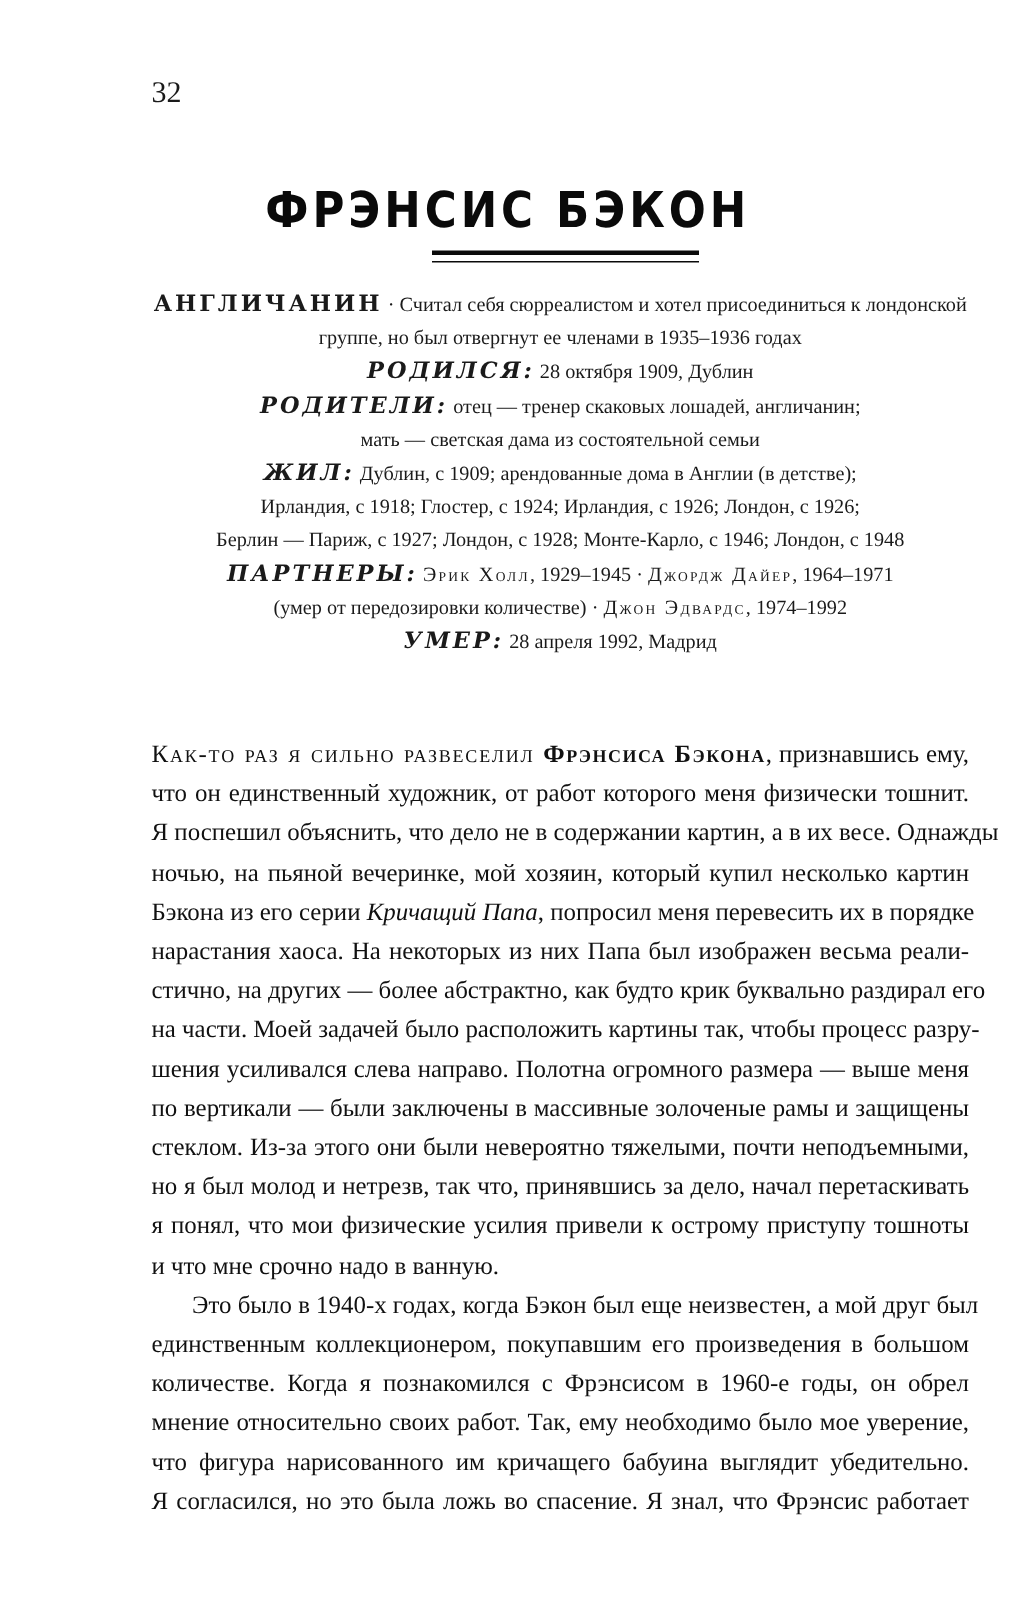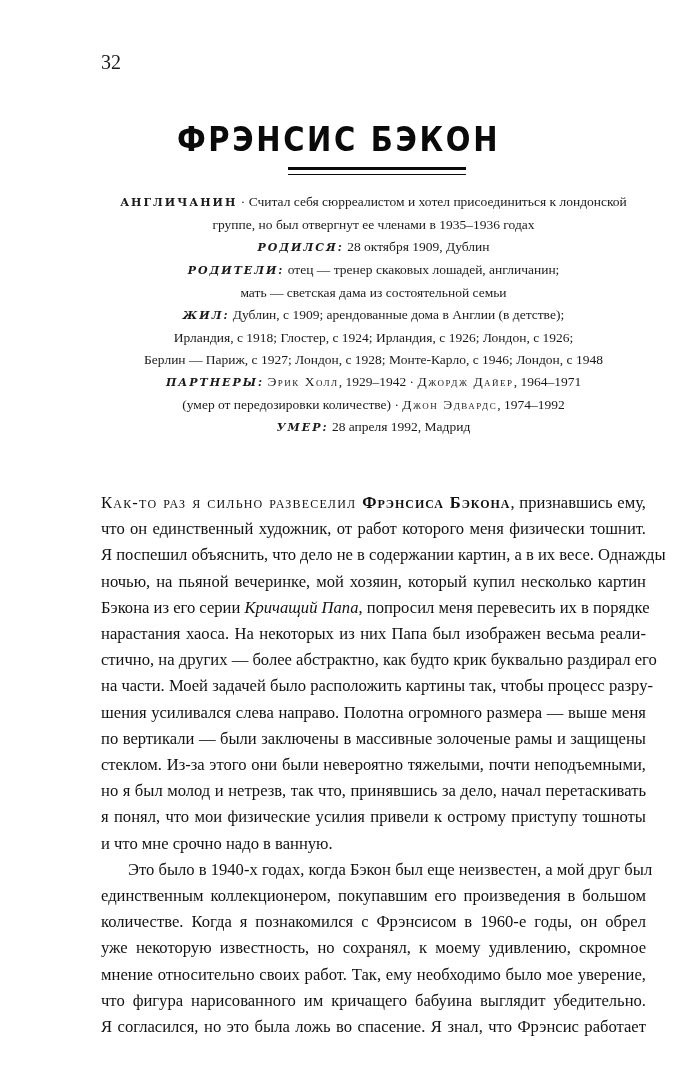--- a/index.html
+++ b/index.html
@@ -63,21 +63,21 @@
     font-size: 13.5px;
     line-height: 22px;
     color: #1a1a1a;
   }
   .info .line { display: block; white-space: nowrap; }
   .info .label {
     font-family: "DejaVu Serif", serif;
     font-weight: bold;
     font-style: italic;
     letter-spacing: 2px;
-    font-size: 11px;
+    font-size: 15px;
   }
   .info .label.upright {
     font-style: normal;
   }
   .info .sc {
     font-variant: small-caps;
     letter-spacing: 1.5px;
   }
   .body-text {
     position: absolute;
@@ -140,21 +140,21 @@
   <span class="line">мать — светская дама из состоятельной семьи</span>
 
   <span class="line">
     <span class="label">ЖИЛ:</span><span> Дублин, с 1909; арендованные дома в Англии (в детстве);</span>
   </span>
   <span class="line">Ирландия, с 1918; Глостер, с 1924; Ирландия, с 1926; Лондон, с 1926;</span>
   <span class="line">Берлин — Париж, с 1927; Лондон, с 1928; Монте-Карло, с 1946; Лондон, с 1948</span>
 
   <span class="line">
     <span class="label">ПАРТНЕРЫ:</span>
-    <span class="sc">Эрик Холл</span><span>, 1929–1942</span><span> · </span><span class="sc">Джордж Дайер</span><span>, 1964–1971</span>
+    <span class="sc">Эрик Холл</span><span>, 1929–1945</span><span> · </span><span class="sc">Джордж Дайер</span><span>, 1964–1971</span>
   </span>
   <span class="line">
     <span>(умер от передозировки количестве)</span><span> · </span><span class="sc">Джон Эдвардс</span><span>, 1974–1992</span>
   </span>
 
   <span class="line">
     <span class="label">УМЕР:</span><span> 28 апреля 1992, Мадрид</span>
   </span>
 </div>
 
@@ -172,18 +172,17 @@
     <span class="line">по вертикали — были заключены в массивные золоченые рамы и защищены</span>
     <span class="line">стеклом. Из-за этого они были невероятно тяжелыми, почти неподъемными,</span>
     <span class="line">но я был молод и нетрезв, так что, принявшись за дело, начал перетаскивать</span>
     <span class="line">я понял, что мои физические усилия привели к острому приступу тошноты</span>
     <span class="line last">и что мне срочно надо в ванную.</span>
   </p>
   <p>
     <span class="line" style="padding-left:27px;">Это было в 1940-х годах, когда Бэкон был еще неизвестен, а мой друг был</span>
     <span class="line">единственным коллекционером, покупавшим его произведения в большом</span>
     <span class="line">количестве. Когда я познакомился с Фрэнсисом в 1960-е годы, он обрел</span>
-    <span class="line">уже некоторую известность, но сохранял, к моему удивлению, скромное</span>
     <span class="line">мнение относительно своих работ. Так, ему необходимо было мое уверение,</span>
     <span class="line">что фигура нарисованного им кричащего бабуина выглядит убедительно.</span>
     <span class="line">Я согласился, но это была ложь во спасение. Я знал, что Фрэнсис работает</span>
   </p>
 </div>
 
 </body></html>

